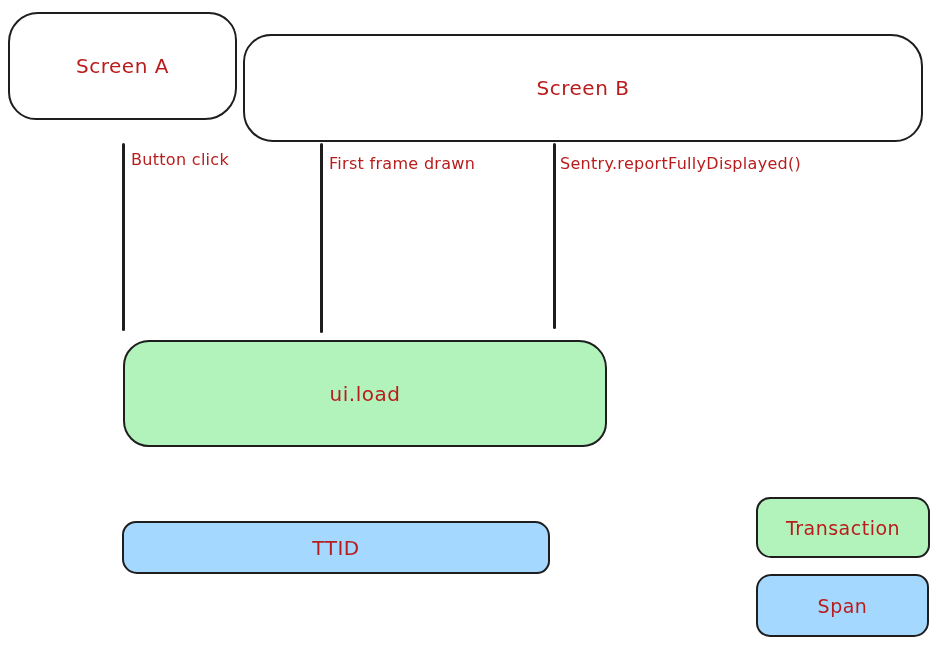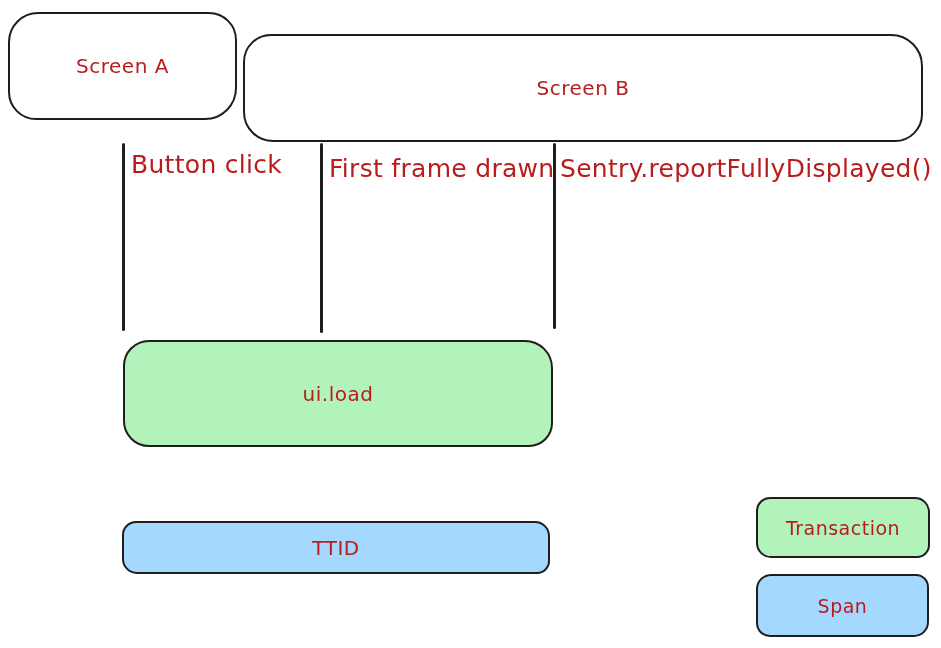--- a/index.html
+++ b/index.html
@@ -36,31 +36,31 @@
     width: 3px;
     background: #1e1e1e;
     border-radius: 2px;
   }
   #marker-line-1 { left: 122px; top: 143px; height: 188px; }
   #marker-line-2 { left: 320px; top: 143px; height: 190px; }
   #marker-line-3 { left: 553px; top: 143px; height: 186px; }
 
   .marker-label {
     position: absolute;
-    font-size: 25px;
+    font-size: 16px;
     letter-spacing: 0.3px;
     white-space: nowrap;
     text-align: right;
   }
   #marker-label-1 { left: 131px; top: 150px; }
   #marker-label-2 { left: 329px; top: 154px; }
   #marker-label-3 { left: 560px; top: 154px; }
 
   
-  #bar-uiload { left: 123px; top: 340px; width: 430px; height: 107px; border-radius: 26px 28px 24px 26px; }
+  #bar-uiload { left: 123px; top: 340px; width: 484px; height: 107px; border-radius: 26px 28px 24px 26px; }
   #bar-ttid   { left: 123px; top: 460px; width: 204px; height: 51px;  border-radius: 15px 13px 15px 14px; }
   #bar-ttfd   { left: 122px; top: 521px; width: 428px; height: 53px;  border-radius: 14px 15px 13px 15px; }
 
   
   #legend-transaction { left: 756px; top: 497px; width: 174px; height: 61px; border-radius: 14px 15px 13px 15px; }
   #legend-span        { left: 756px; top: 574px; width: 173px; height: 63px; border-radius: 15px 13px 15px 14px; }
   #legend-transaction span, #legend-span span { font-size: 19px; }
 </style>
 </head>
 <body>

